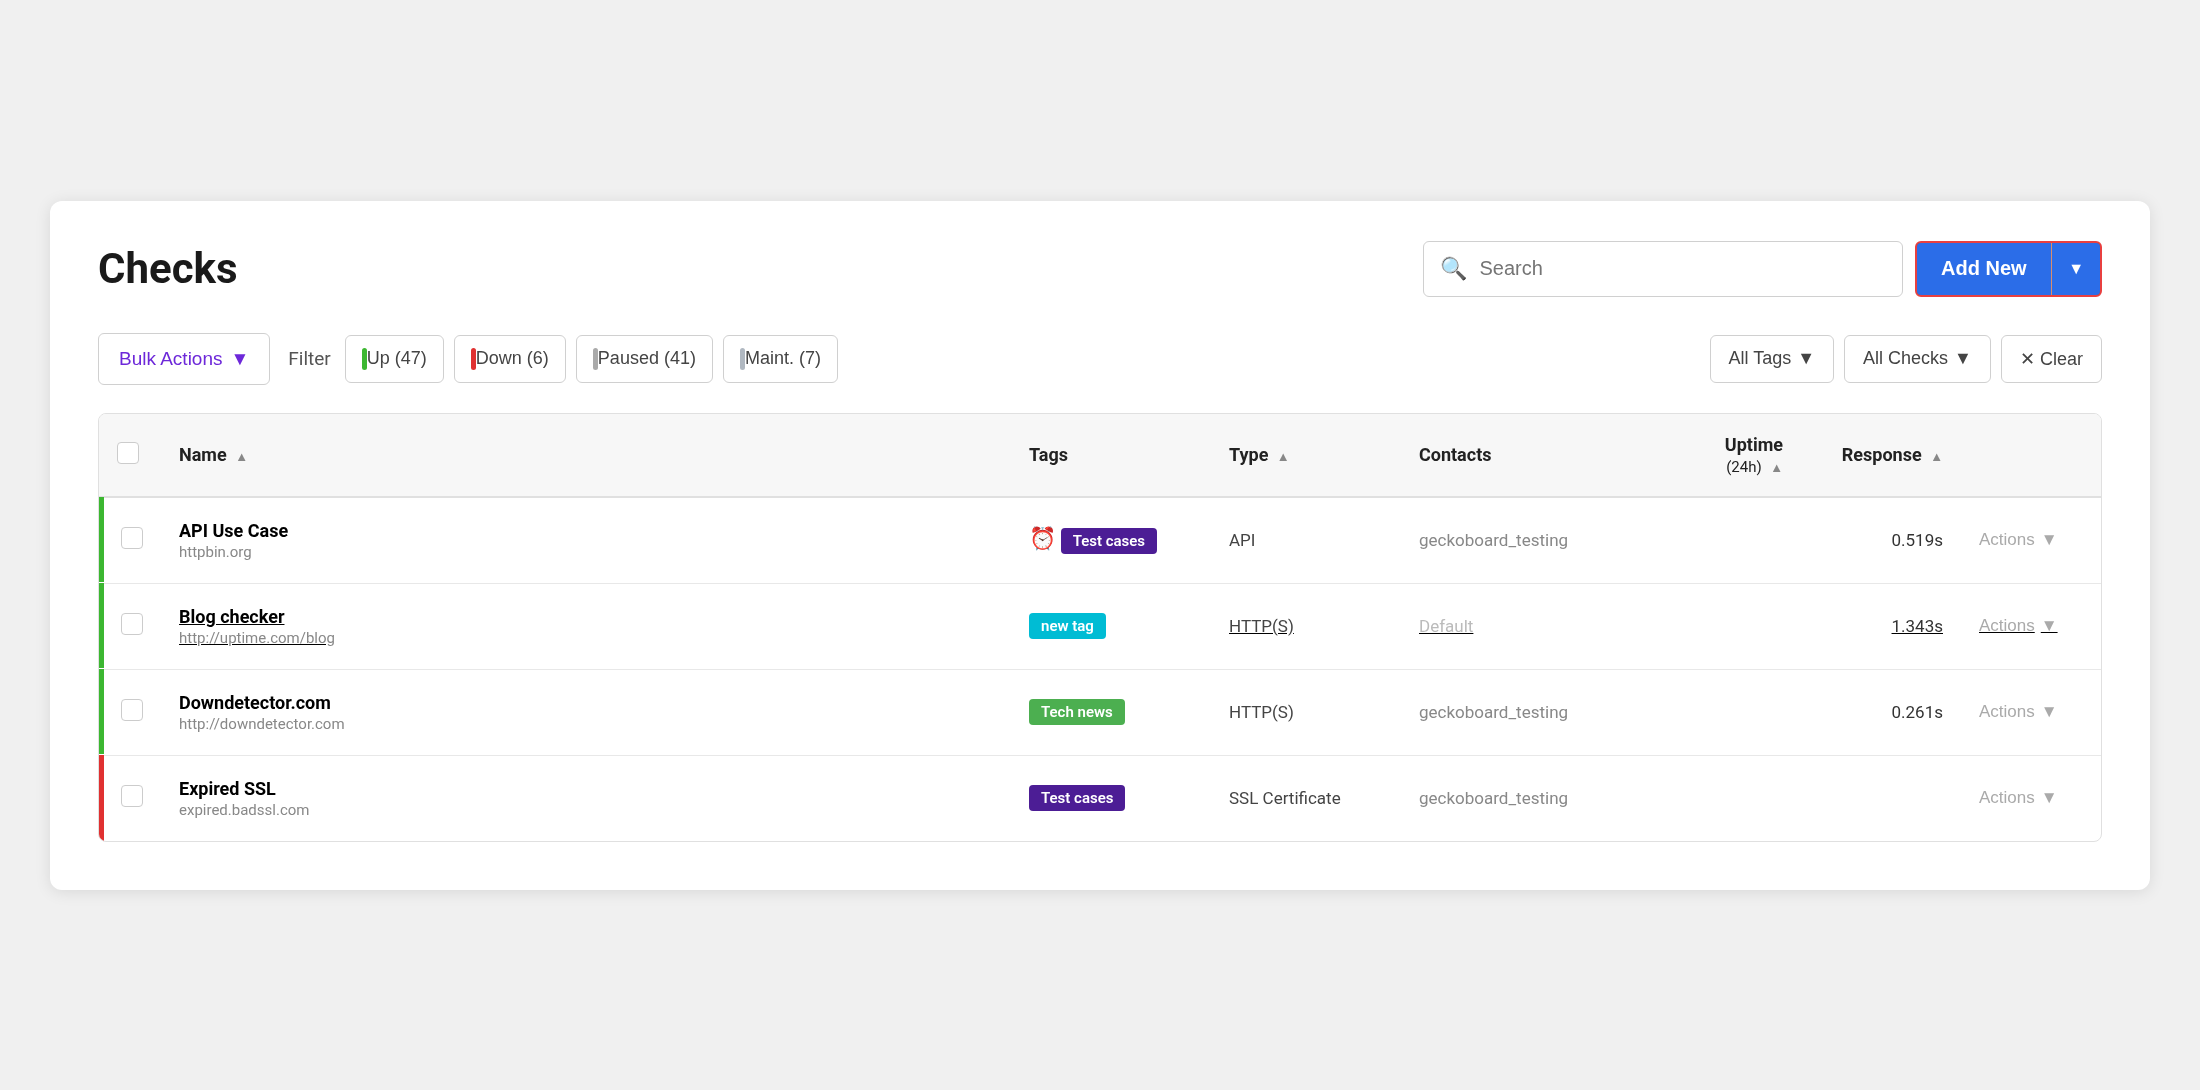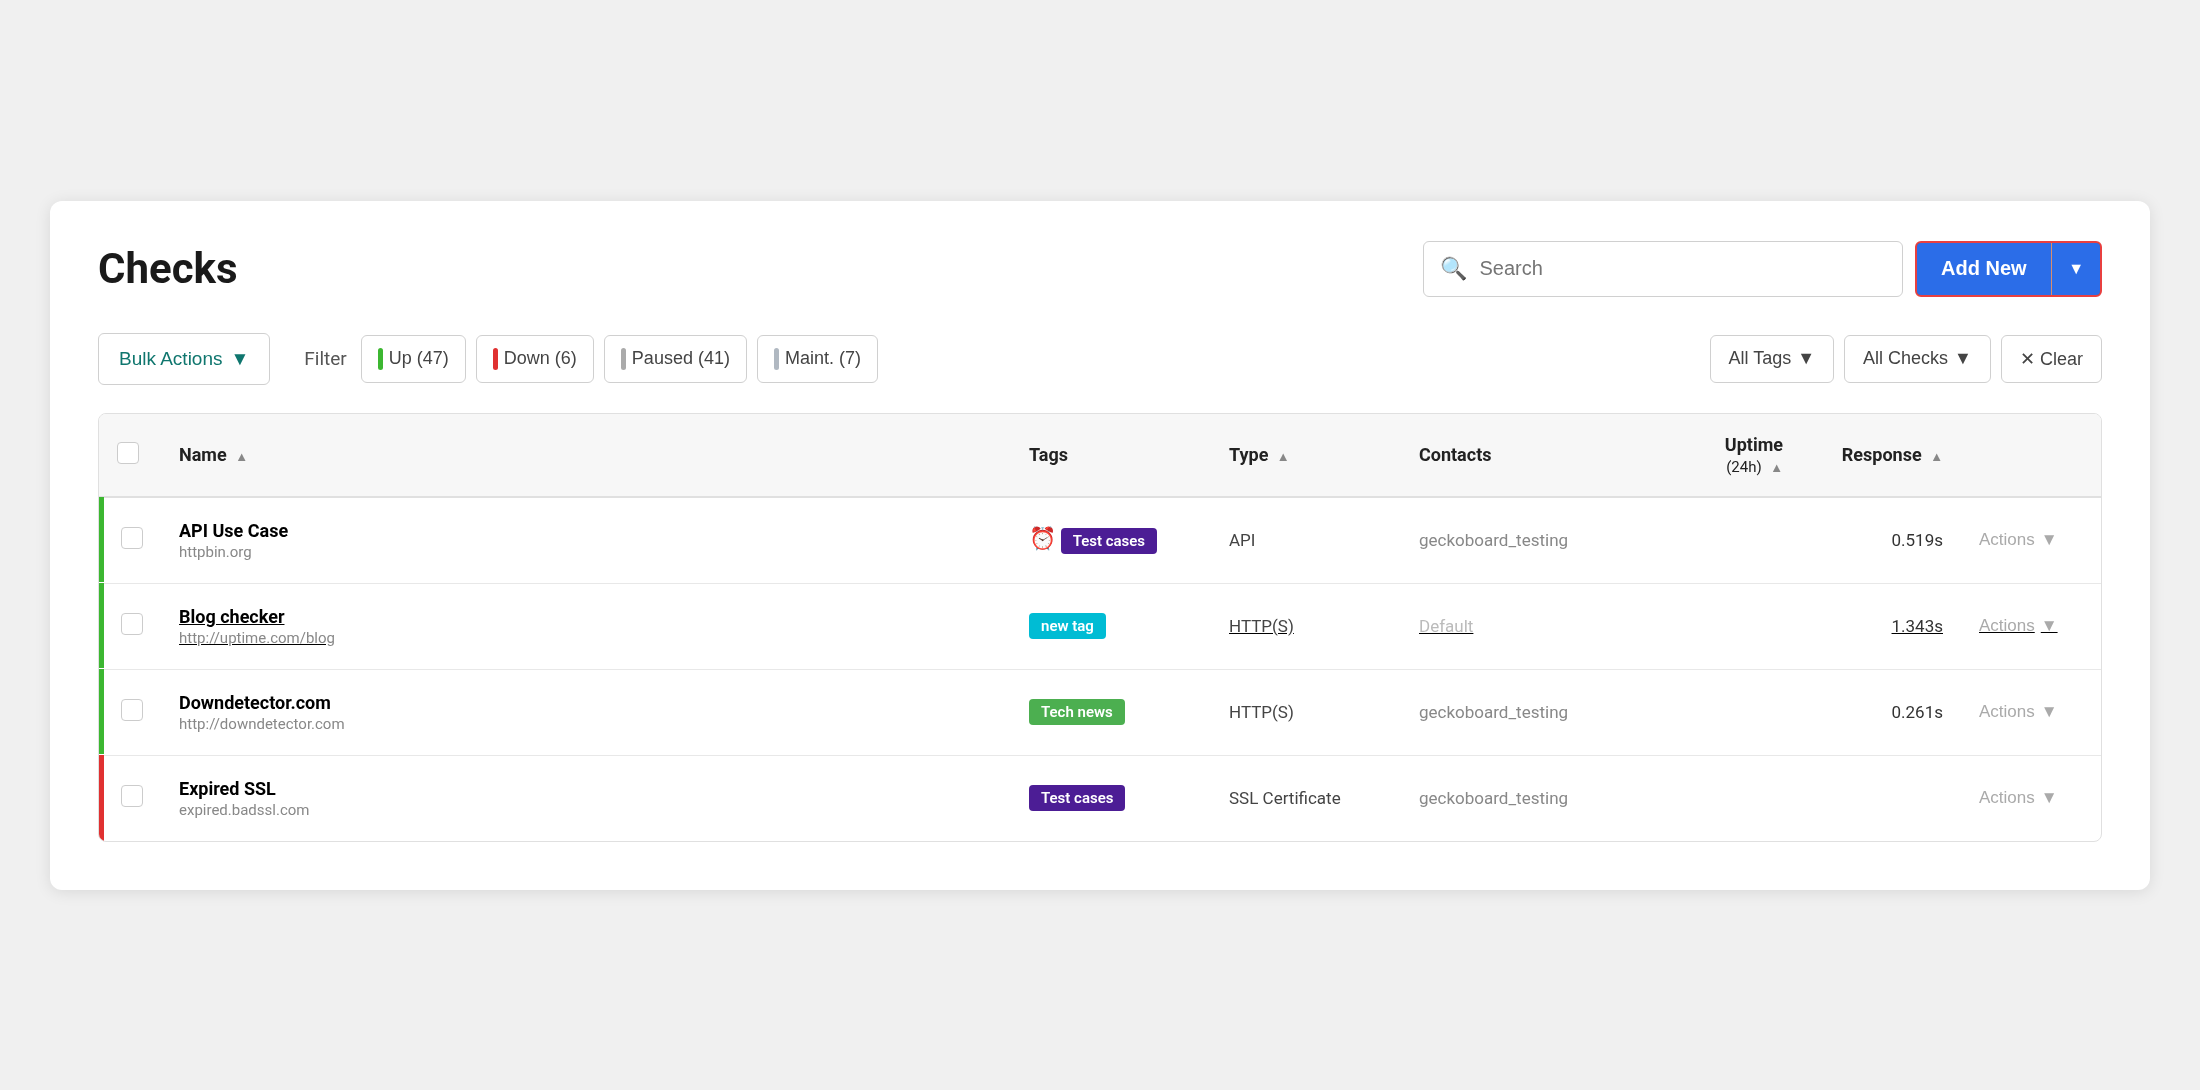--- a/index.html
+++ b/index.html
@@ -103,35 +103,34 @@
       flex-wrap: wrap;
     }
     .bulk-actions-btn {
       display: flex;
       align-items: center;
       border: 1.5px solid #d0d0d0;
       border-radius: 6px;
       background: #fff;
       padding: 10px 20px;
       font-size: 19px;
-      color: #0f766e;
+      color: #6d28d9;
       cursor: pointer;
       gap: 8px;
       height: 52px;
     }
     .filter-label {
       font-size: 19px;
       color: #555;
-      margin-left: 24px;
+      margin-left: 8px;
       margin-right: 4px;
     }
     .filter-btn {
       display: flex;
       align-items: center;
-      gap: 6px;
       border: 1.5px solid #d0d0d0;
       border-radius: 6px;
       background: #fff;
       padding: 8px 16px;
       font-size: 18px;
       color: #444;
       cursor: pointer;
       height: 48px;
     }
     .status-dot {

